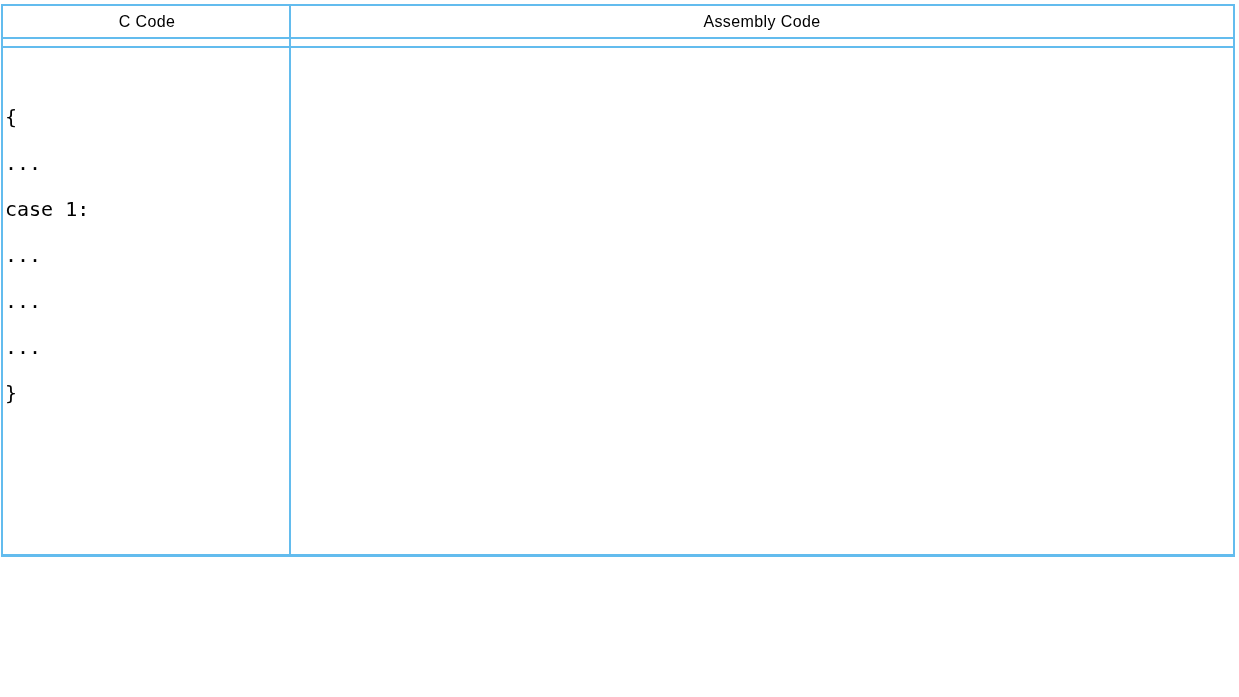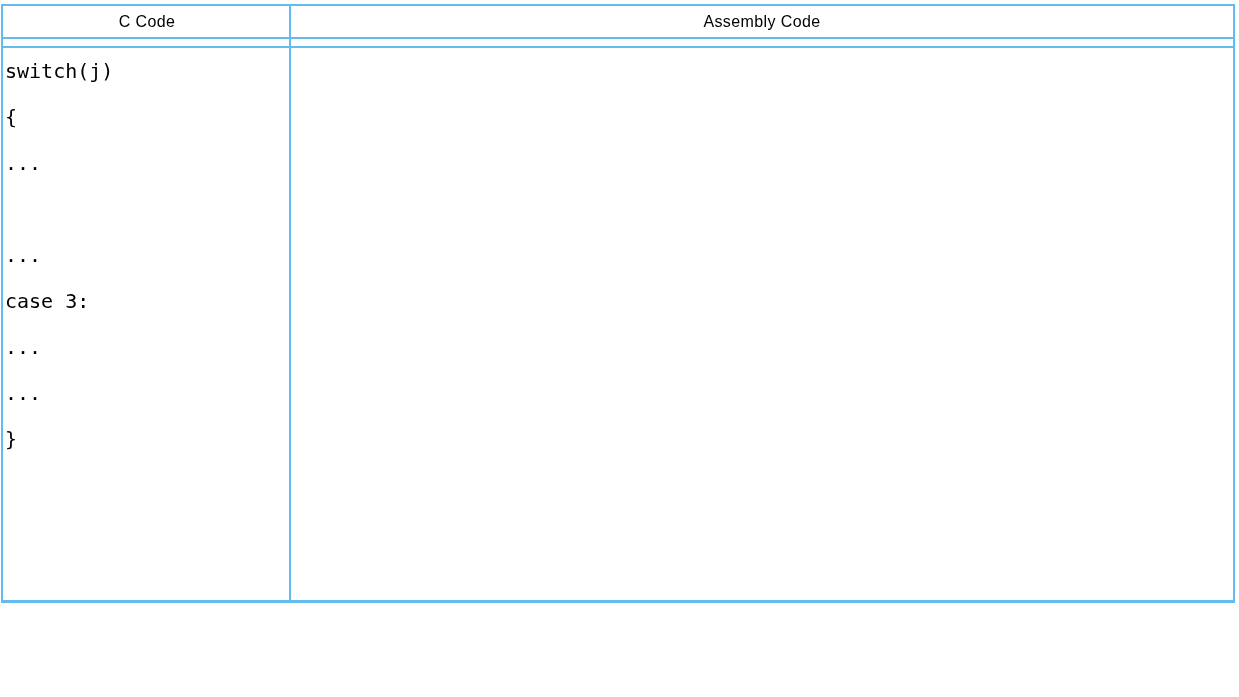--- a/index.html
+++ b/index.html
@@ -79,21 +79,20 @@
 
   <div class="header-row">
     <div class="header-cell left">C Code</div>
     <div class="header-cell right">Assembly Code</div>
   </div>
 
   <div class="double-gap"></div>
 
   <div class="tbody" id="table-body">
   <div class="row">
-    <div class="cell c-code">switch(j)</div>
     <div class="cell asm">
       
       
     </div>
   </div>
 
   <div class="row">
     <div class="cell c-code">{</div>
     <div class="cell asm">
       
@@ -104,41 +103,35 @@
 
   <div class="row">
     <div class="cell c-code">...</div>
     <div class="cell asm">
       
       
     </div>
   </div>
 
   <div class="row">
+    <div class="cell c-code">case 1:</div>
     <div class="cell asm">
       
       
     </div>
   </div>
 
   <div class="row">
     <div class="cell c-code">...</div>
     <div class="cell asm">
       
       
     </div>
   </div>
 
-  <div class="row">
-    <div class="cell c-code">case 3:</div>
-    <div class="cell asm">
-      
-      
-    </div>
-  </div>
 
   <div class="row">
     <div class="cell c-code">...</div>
     <div class="cell asm">
       
       
     </div>
   </div>
 
 

